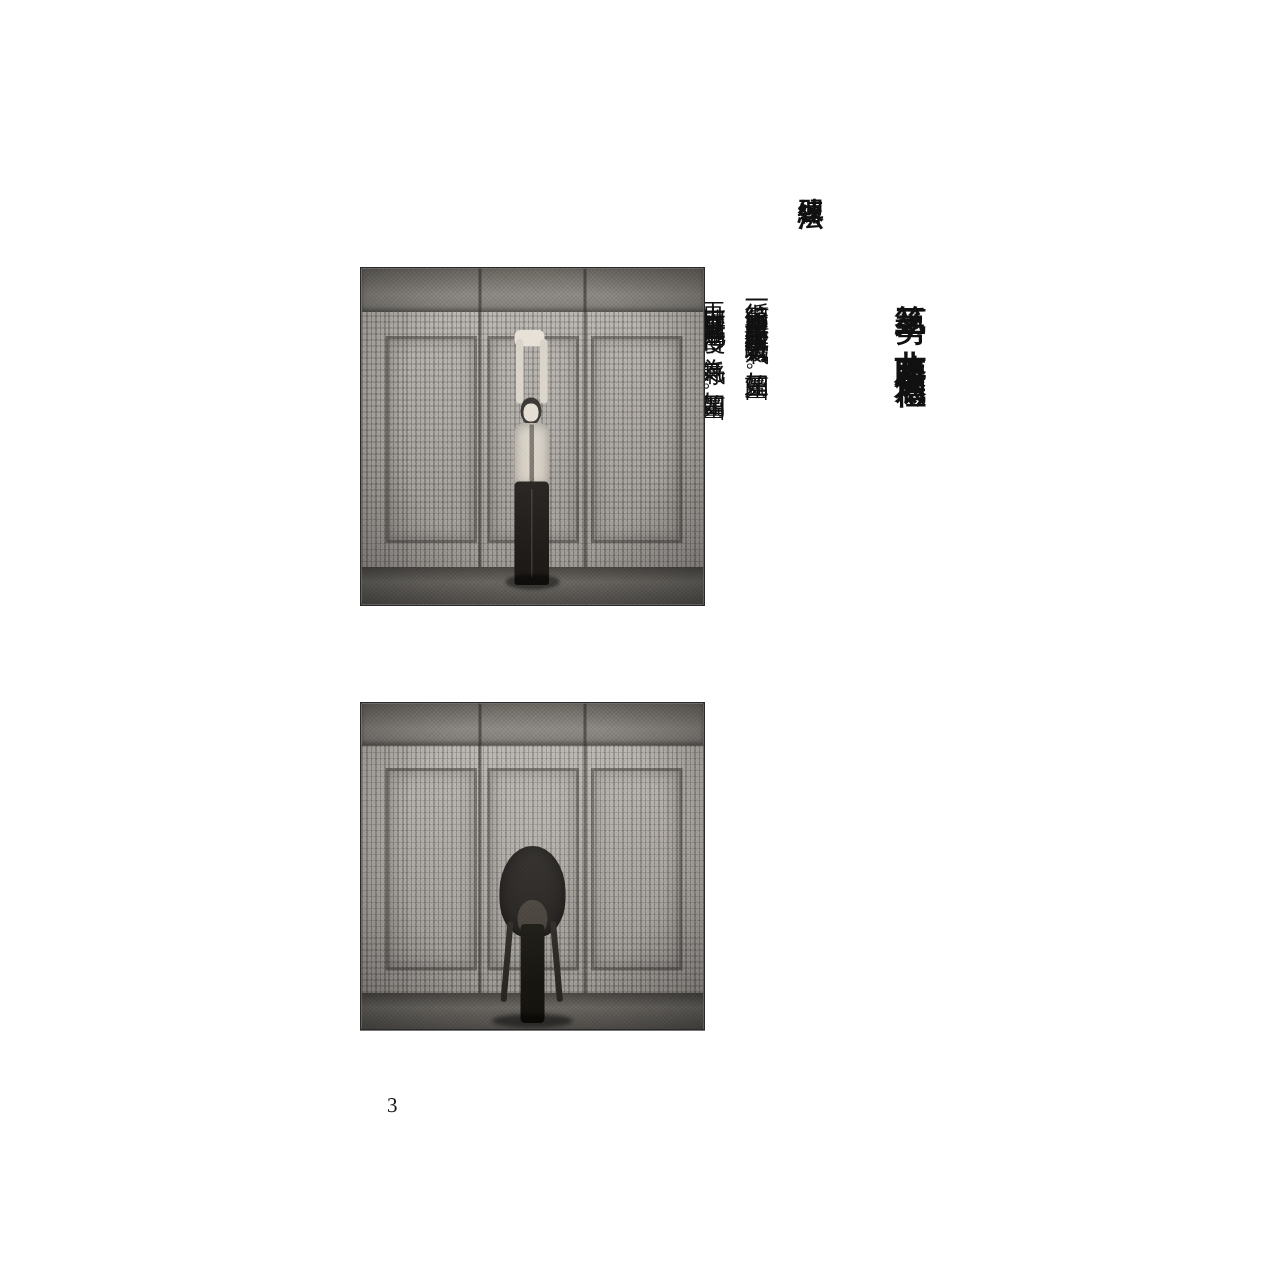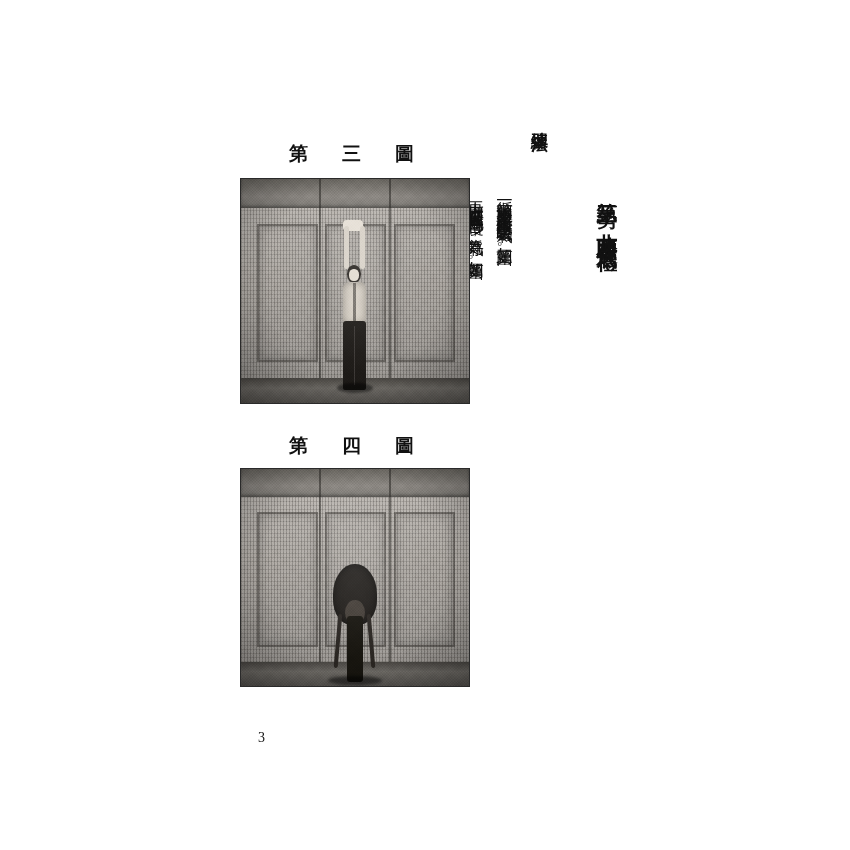--- a/index.html
+++ b/index.html
@@ -218,21 +218,20 @@
 <div class="page">
 
   <div class="vtext title">第三勢　曲膝下腰伏底禮</div>
 
   <div class="vtext section-label">練習法</div>
 
   <div class="vtext body-col col-1">循第一圖雙拳自腰部向上作衝舉之勢為吸氣，如第三圖。</div>
   <div class="vtext body-col col-2">再由上轉下直落至貼地為合度，為呼氣，如第四圖。</div>
   <div class="vtext body-col col-3">合兩圖式上下週行凡八次。</div>
 
-  <div class="fig-caption cap-3">第 三 圖</div>
 
   <div class="photo photo-3">
     <div class="photo-inner">
       <div class="door"></div>
       <div class="door-top-band"></div>
       <div class="door-panel dp-a"></div>
       <div class="door-panel dp-b"></div>
       <div class="door-panel dp-c"></div>
       <div class="door-seam" style="left:34%"></div>
       <div class="door-seam" style="left:65%"></div>
@@ -245,21 +244,20 @@
         <div class="f3-face"></div>
         <div class="f3-torso"></div>
         <div class="f3-legs"></div>
         <div class="f3-shadow"></div>
       </div>
       <div class="grain"></div>
       <div class="vignette"></div>
     </div>
   </div>
 
-  <div class="fig-caption cap-4">第 四 圖</div>
 
   <div class="photo photo-4">
     <div class="photo-inner">
       <div class="door"></div>
       <div class="door-top-band"></div>
       <div class="door-panel dp-a"></div>
       <div class="door-panel dp-b"></div>
       <div class="door-panel dp-c"></div>
       <div class="door-seam" style="left:34%"></div>
       <div class="door-seam" style="left:65%"></div>

